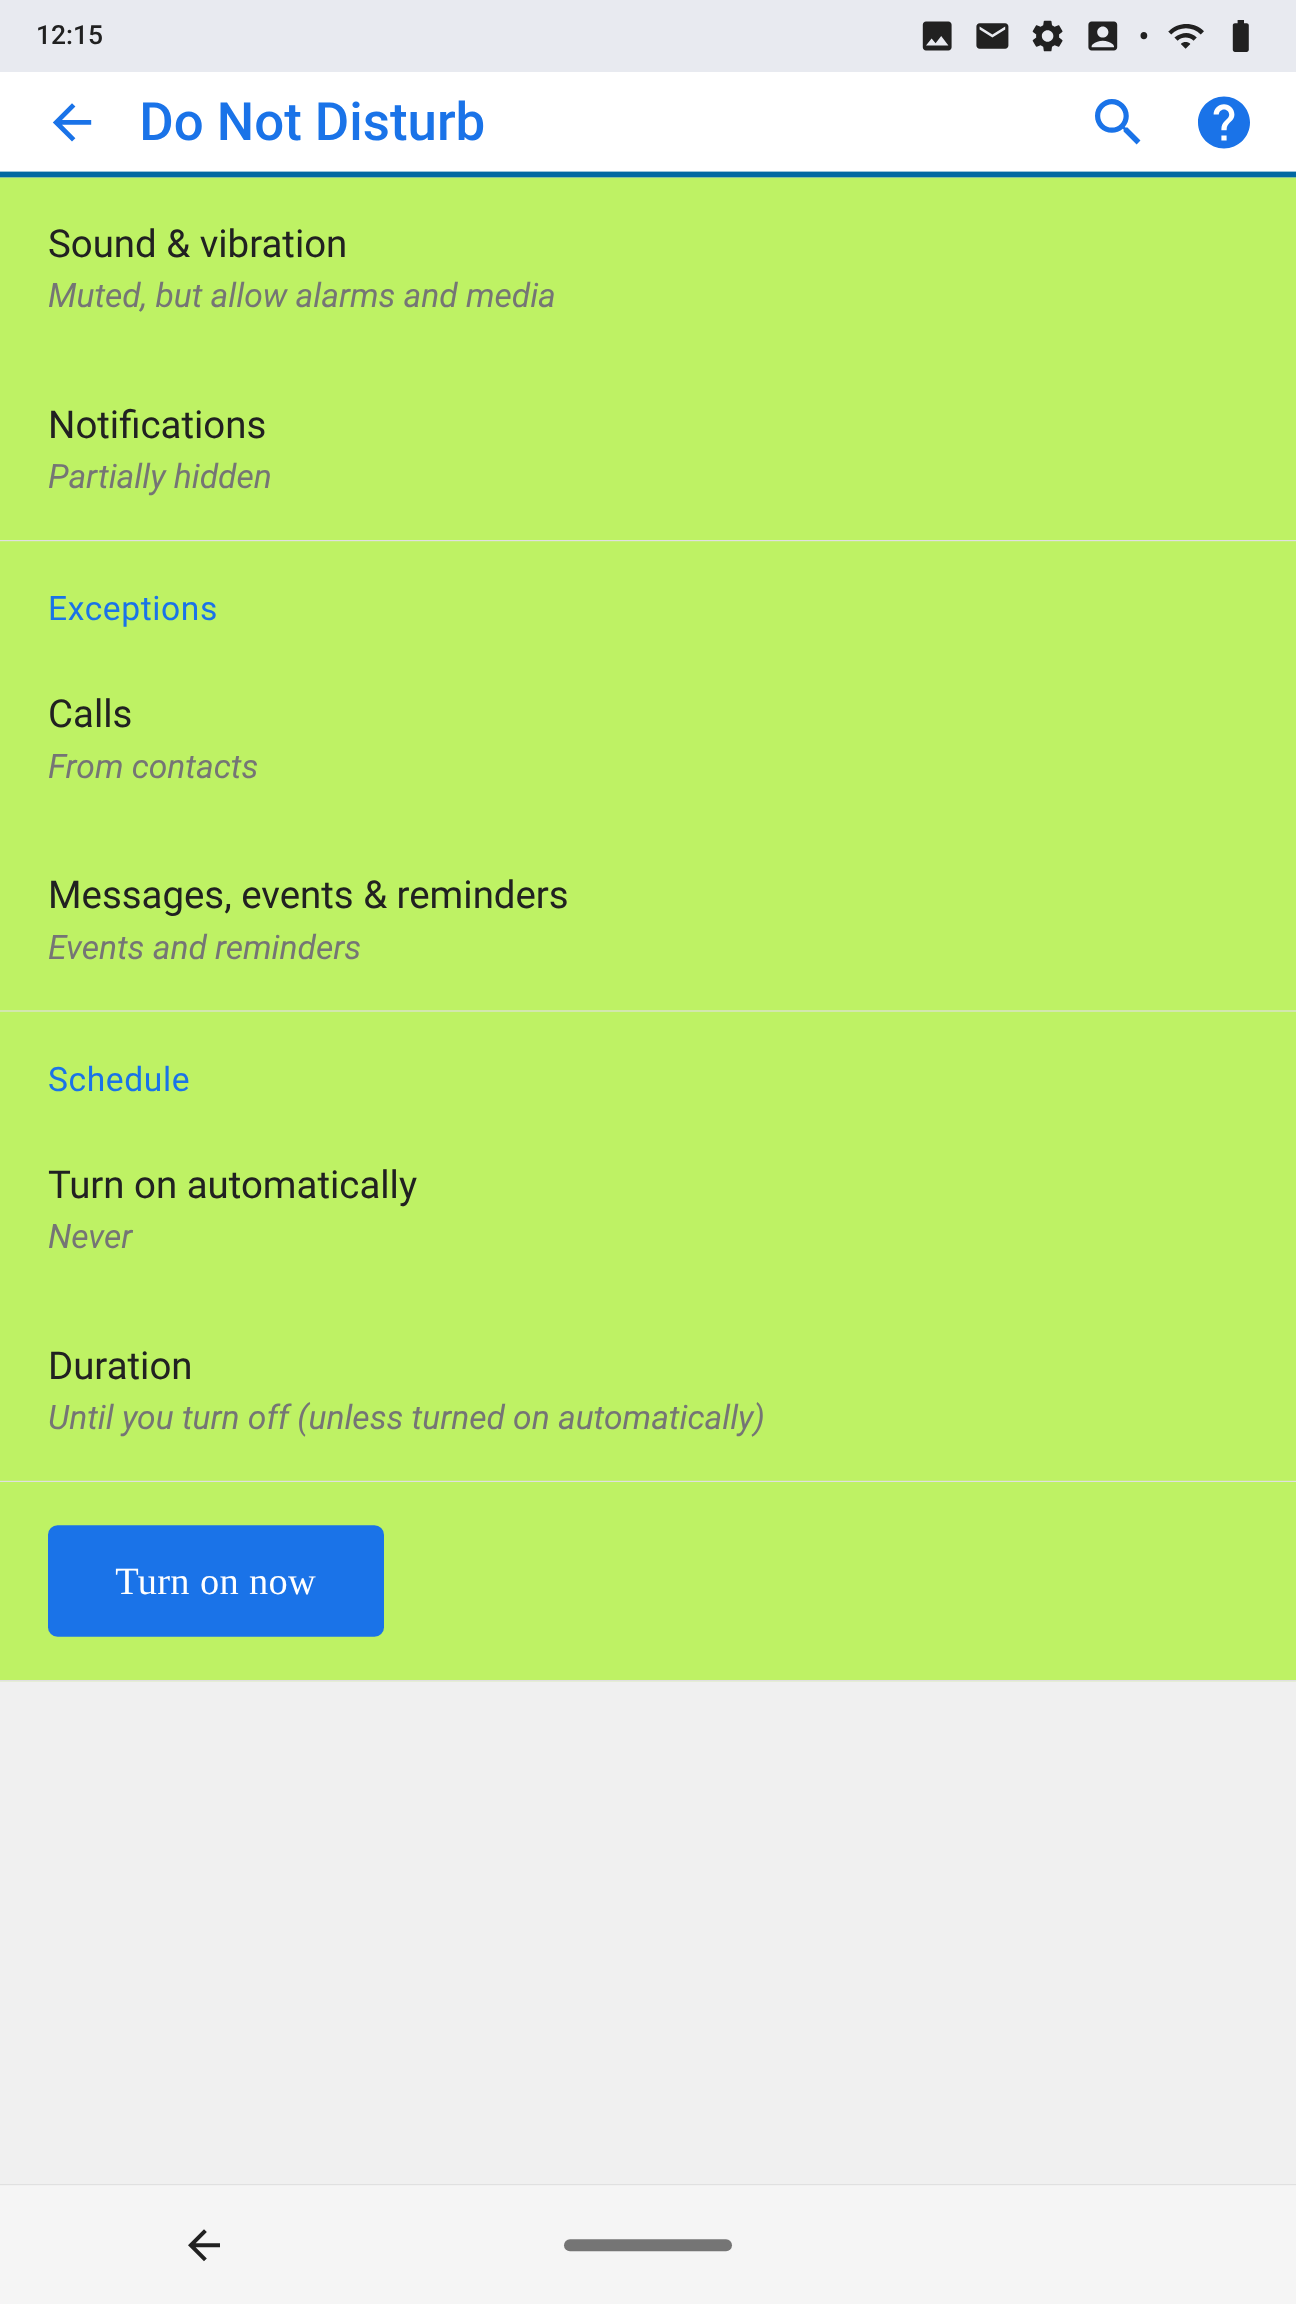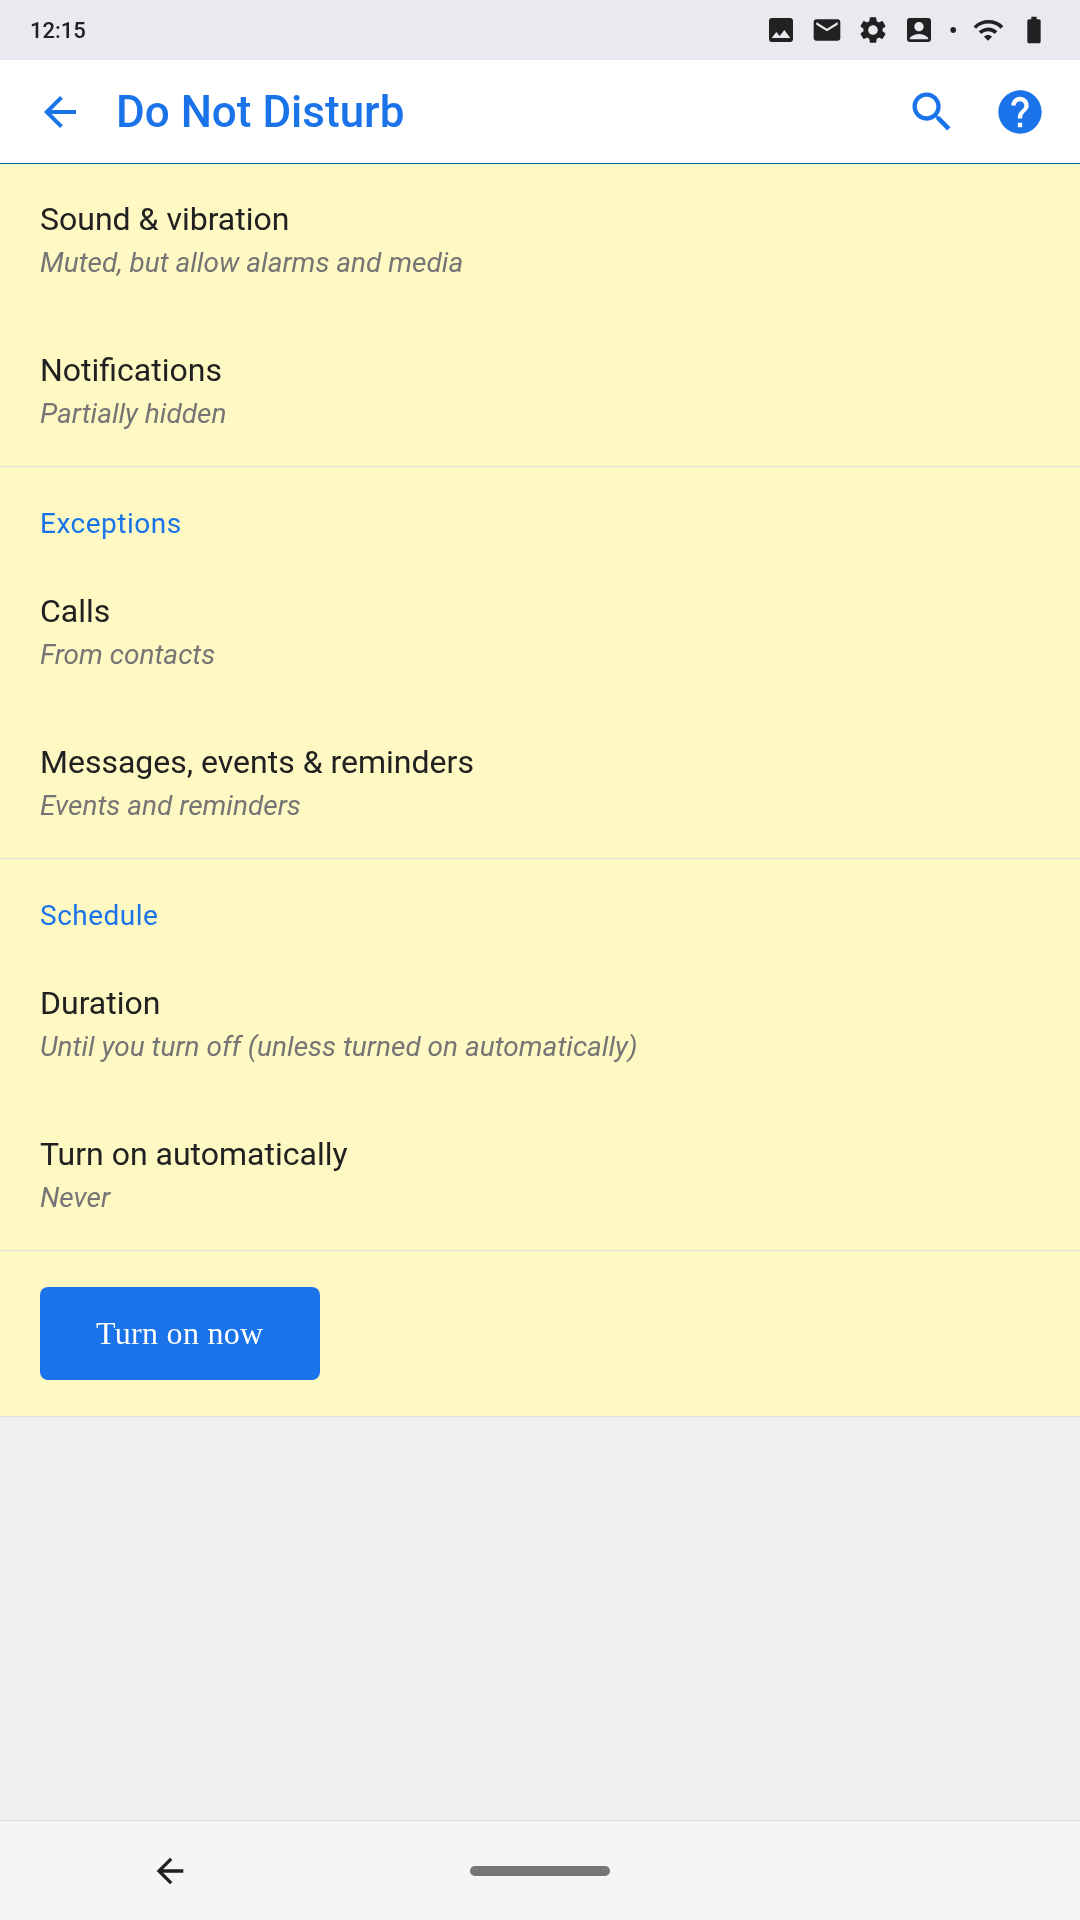--- a/index.html
+++ b/index.html
@@ -43,27 +43,27 @@
 
     .status-icons svg {
       width: 32px;
       height: 32px;
       fill: #212121;
     }
 
     
     .app-bar {
       width: 1080px;
-      height: 104px;
+      height: 88px;
       background: #ffffff;
       display: flex;
       align-items: center;
       padding: 0 24px;
       gap: 20px;
-      border-bottom: 1px solid #0369a1;
+      border-bottom: 5px solid #0369a1;
     }
 
     .app-bar-back {
       width: 72px;
       height: 72px;
       display: flex;
       align-items: center;
       justify-content: center;
       cursor: pointer;
     }
@@ -85,21 +85,21 @@
       width: 72px;
       height: 72px;
       display: flex;
       align-items: center;
       justify-content: center;
       cursor: pointer;
     }
 
     
     .content {
-      background: #fef9c3;
+      background: #bef264;
       width: 1080px;
     }
 
     
     .setting-item {
       padding: 36px 40px;
       cursor: pointer;
     }
 
     .setting-title {
@@ -270,27 +270,27 @@
     <div class="setting-subtitle">Events and reminders</div>
   </div>
 
   <div class="divider"></div>
 
   <div class="section-header">
     <span class="section-header-title">Schedule</span>
   </div>
 
   <div class="setting-item">
+    <div class="setting-title">Turn on automatically</div>
+    <div class="setting-subtitle">Never</div>
+  </div>
+
+  <div class="setting-item">
     <div class="setting-title">Duration</div>
     <div class="setting-subtitle">Until you turn off (unless turned on automatically)</div>
-  </div>
-
-  <div class="setting-item">
-    <div class="setting-title">Turn on automatically</div>
-    <div class="setting-subtitle">Never</div>
   </div>
 
   <div class="divider"></div>
 
   <div class="button-container">
     <button class="turn-on-btn">Turn on now</button>
   </div>
 
   <div class="divider"></div>
 

